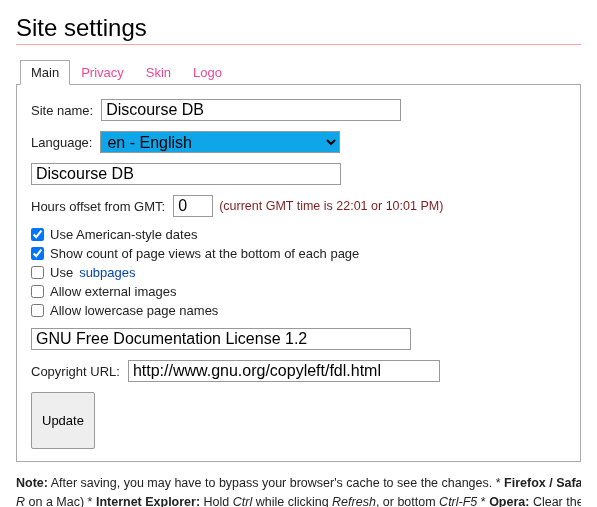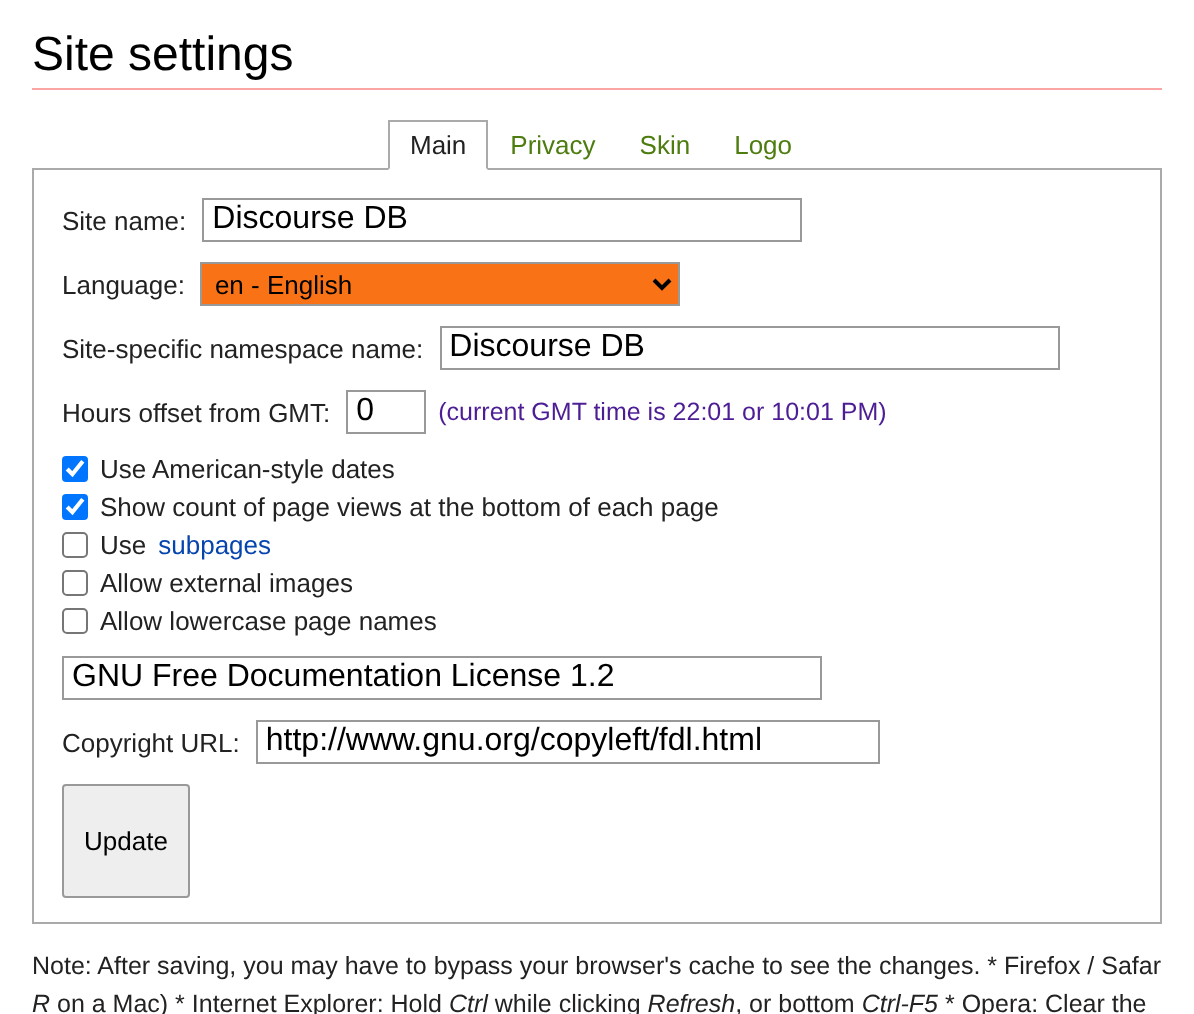--- a/index.html
+++ b/index.html
@@ -19,25 +19,24 @@
     color: #000;
     border-bottom: 1px solid #fca5a5;
     padding-bottom: 2px;
   }
   .tabs {
     display: flex;
     margin-top: 14px;
     position: relative;
     bottom: -1px;
     padding-left: 4px;
-    justify-content: center;
   }
   .tab {
     padding: 4px 10px;
-    color: #4d7c0f;
+    color: #ec4899;
     cursor: pointer;
     font-size: 13px;
     border: 1px solid transparent;
     border-bottom: none;
   }
   .tab.active {
     color: #222;
     border: 1px solid #aaa;
     border-bottom: 1px solid #fff;
     background: #fff;
@@ -60,25 +59,25 @@
   }
   input[type="text"] {
     font-family: Arial, sans-serif;
     font-size: 16px;
     padding: 2px 4px;
     border: 1px solid #999;
     height: 22px;
   }
   select {
     font-family: Arial, sans-serif;
-    font-size: 13px;
+    font-size: 16px;
     padding: 1px 2px;
     border: 1px solid #999;
     height: 22px;
-    background: #f97316;
+    background: #0ea5e9;
   }
   .checks {
     margin: 4px 0 10px 0;
   }
   .chk {
     display: flex;
     align-items: center;
     gap: 6px;
     margin-bottom: 4px;
   }
@@ -86,30 +85,30 @@
   .link { color: #0645ad; cursor: pointer; }
   button.update {
     font-family: Arial, sans-serif;
     font-size: 13px;
     padding: 20px 10px;
     background: #eee;
     border: 1px solid #999;
     border-radius: 2px;
     cursor: pointer;
   }
-  .hint { color: #4c1d95; font-size: 12.5px; }
+  .hint { color: #7f1d1d; font-size: 12.5px; }
   .note {
     margin-top: 12px;
     font-size: 12.5px;
     line-height: 1.5;
     color: #222;
     white-space: nowrap;
     overflow: hidden;
   }
-  .note b { font-weight: normal; }
+  .note b { font-weight: bold; }
   .note i { font-style: italic; }
 </style>
 </head>
 <body>
 
 <h1>Site settings</h1>
 
 <div class="tabs">
   <div class="tab active">Main</div>
   <div class="tab">Privacy</div>
@@ -125,21 +124,20 @@
   </div>
 
   <div class="row">
     <label class="lbl">Language:</label>
     <select style="width:240px">
       <option>en - English</option>
     </select>
   </div>
 
   <div class="row">
-    <label class="lbl">Site-specific namespace name:</label>
     <input type="text" style="width: 310px;" value="Discourse DB">
   </div>
 
   <div class="row">
     <label class="lbl">Hours offset from GMT:</label>
     <input type="text" style="width: 40px;" value="0">
     <span class="hint">(current GMT time is 22:01 or 10:01 PM)</span>
   </div>
 
   <div class="checks">

